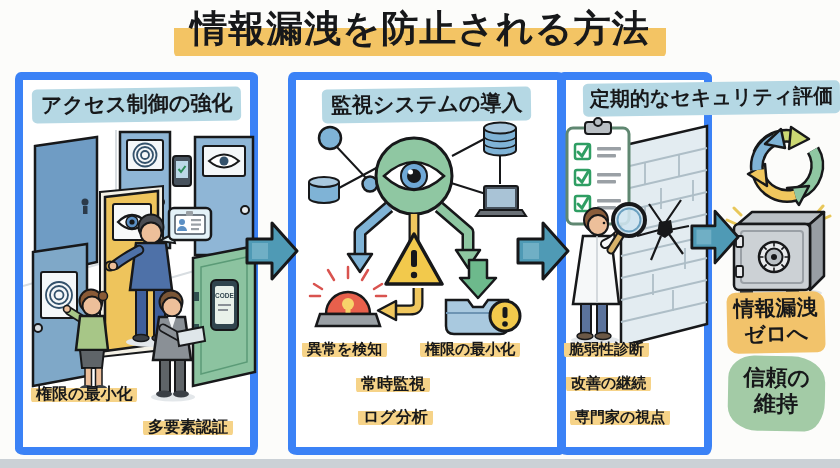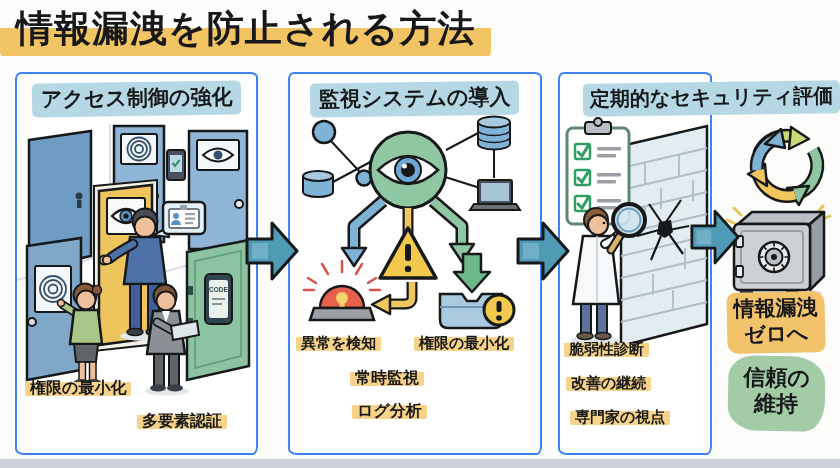--- a/index.html
+++ b/index.html
@@ -1,28 +1,28 @@
 <!DOCTYPE html>
 <html><head>
 <meta charset="utf-8">
 <style>
   html,body{margin:0;padding:0;background:#e8e8e8;}
   .stage{position:relative;width:840px;height:468px;background:#fcfcfa;overflow:hidden;
          font-family:"Liberation Sans","DejaVu Sans",sans-serif;color:#17181a;}
   .bottom-strip{position:absolute;left:0;bottom:0;width:100%;height:9px;background:#cbd1d6;}
   
-  .title-wrap{position:absolute;left:0;top:2px;width:100%;text-align:left;z-index:3;}
+  .title-wrap{position:absolute;left:0;top:2px;width:100%;text-align:center;z-index:3;}
   .title-wrap span{display:inline-block;font-size:37px;font-weight:bold;letter-spacing:1px;
       padding:2px 16px 4px;border-radius:6px;
       background:linear-gradient(180deg,transparent 46%,#f3c464 46%,#f3c464 96%,transparent 96%);}
   
-  .panel{position:absolute;top:72px;height:383px;background:#ffffff;border:2px solid #3b82f6;
+  .panel{position:absolute;top:72px;height:383px;background:#ffffff;border:8px solid #3b82f6;
       border-radius:6px 8px 5px 9px / 7px 5px 9px 6px;box-sizing:border-box;}
   #panel1{left:15px;width:243px;}
-  #panel2{left:288px;width:254px;}
+  #panel2{left:288px;width:277px;}
   #panel3{left:558px;width:154px;}
   .phead{position:relative;text-align:center;margin-top:8px;z-index:4;}
   .hl-blue{display:inline-block;font-size:21px;font-weight:bold;padding:2px 9px 4px;border-radius:5px;
       background:#b5d8e4;transform:rotate(-0.8deg);}
   .phead3{position:absolute;left:556px;top:82px;width:284px;text-align:right;z-index:5;}
   .phead3 .hl-blue{font-size:20px;padding:2px 7px 4px;}
   .illus{position:absolute;left:0;}
   
   .ylabel{position:absolute;font-weight:bold;white-space:nowrap;z-index:4;font-size:16px;}
   .ylabel span{padding:0 5px 1px;border-radius:4px;

